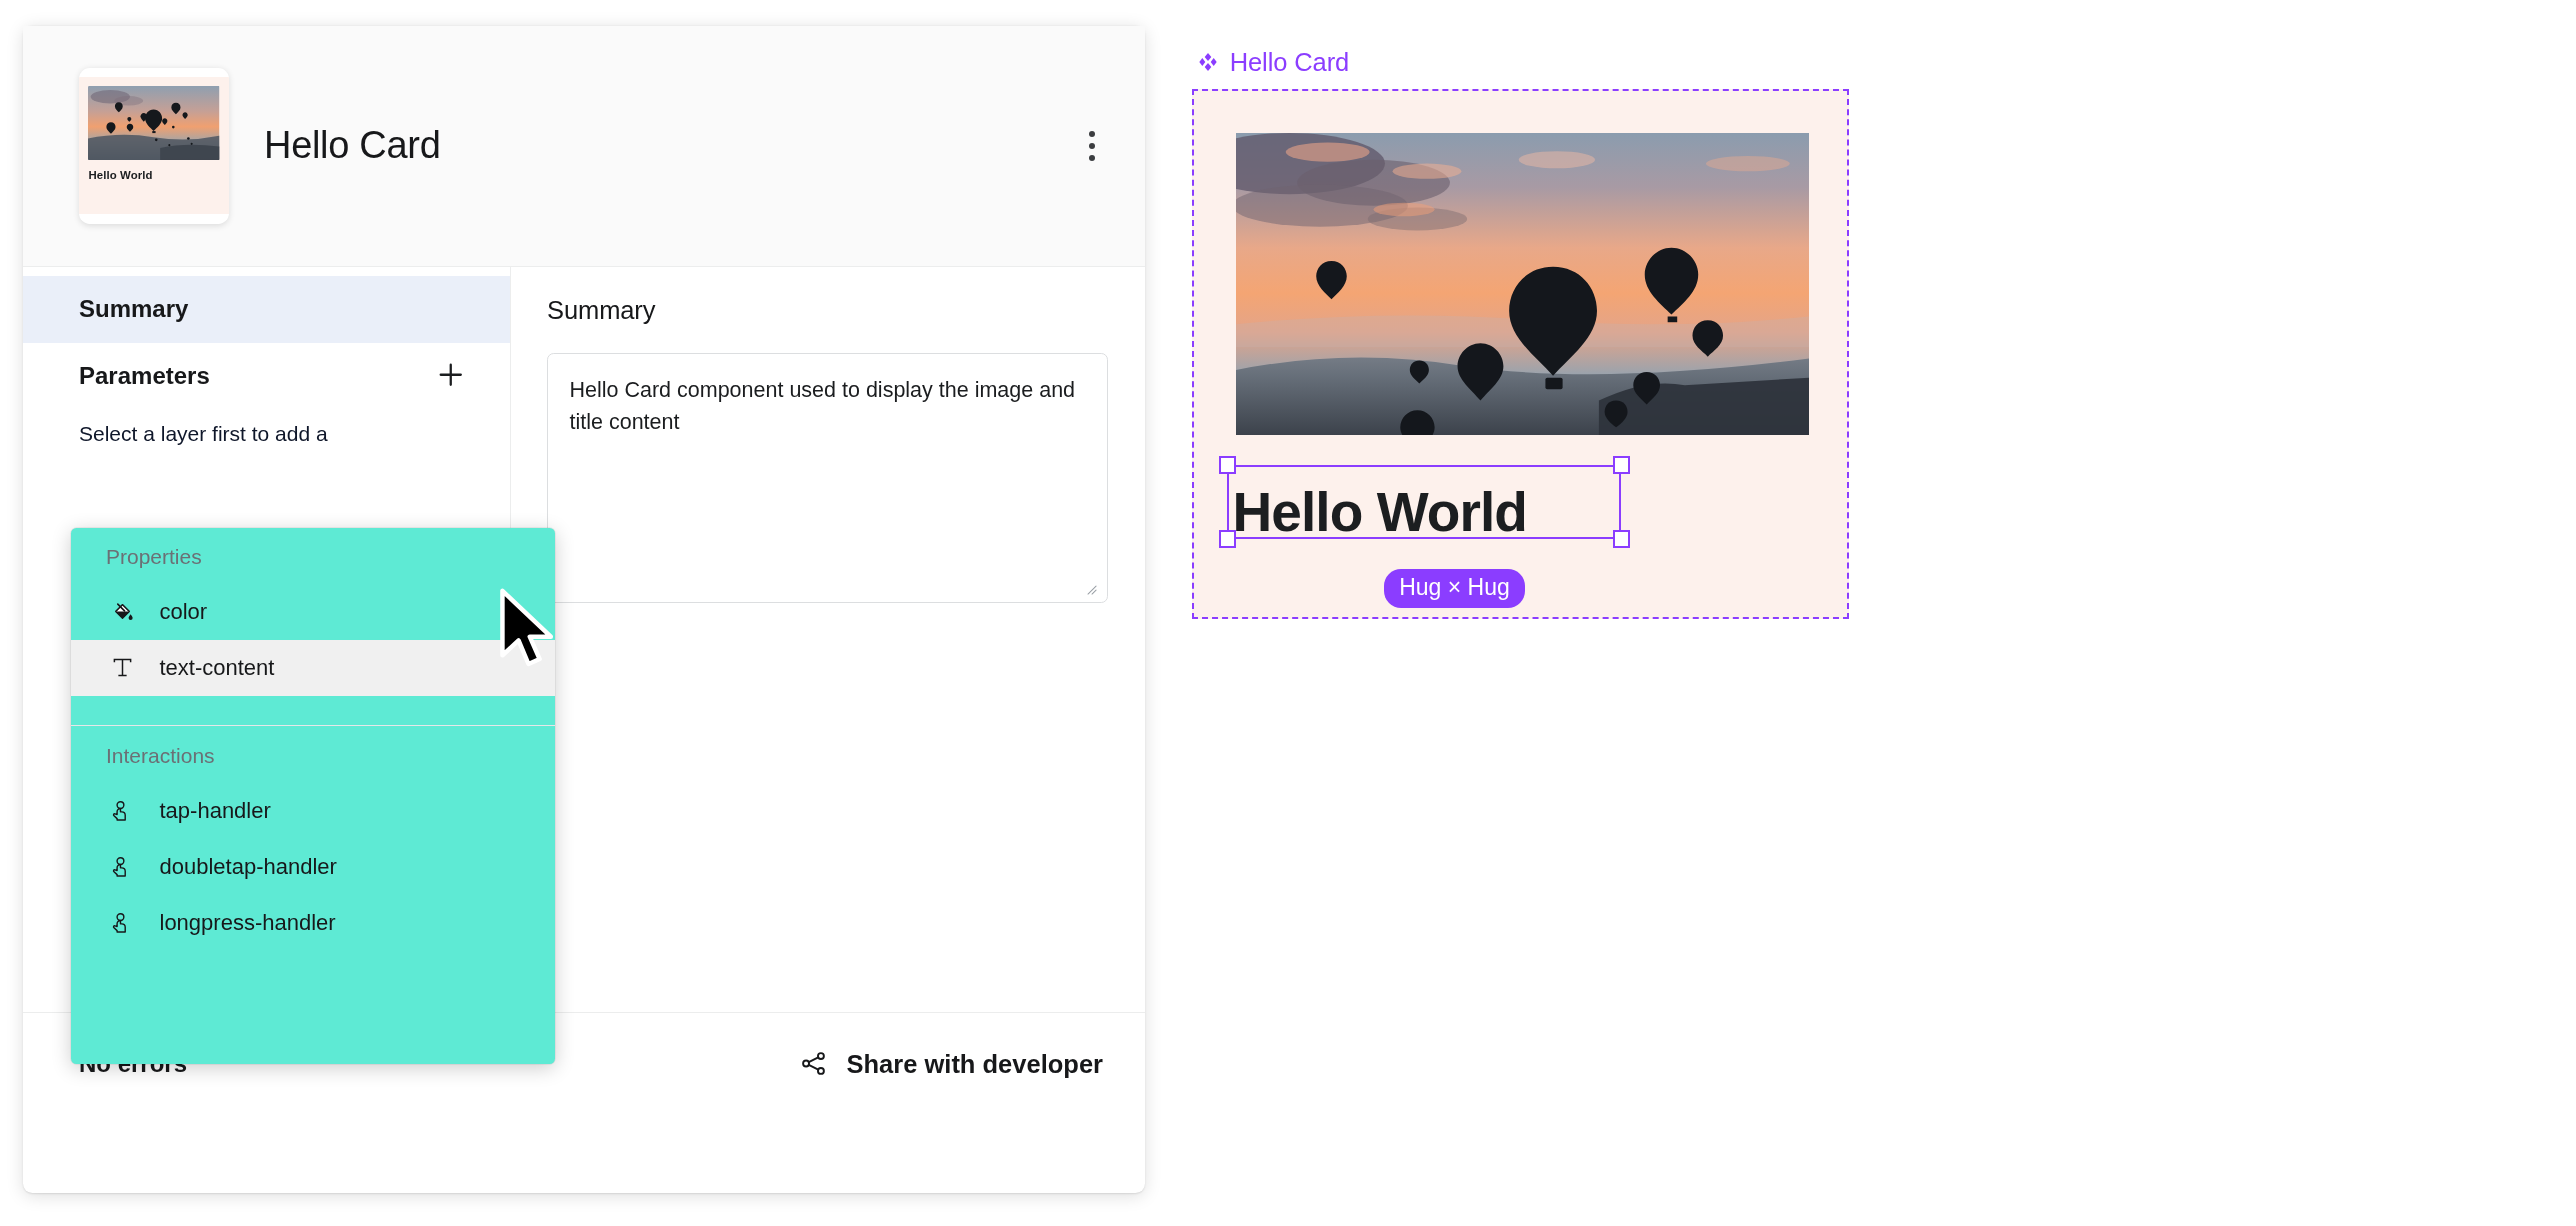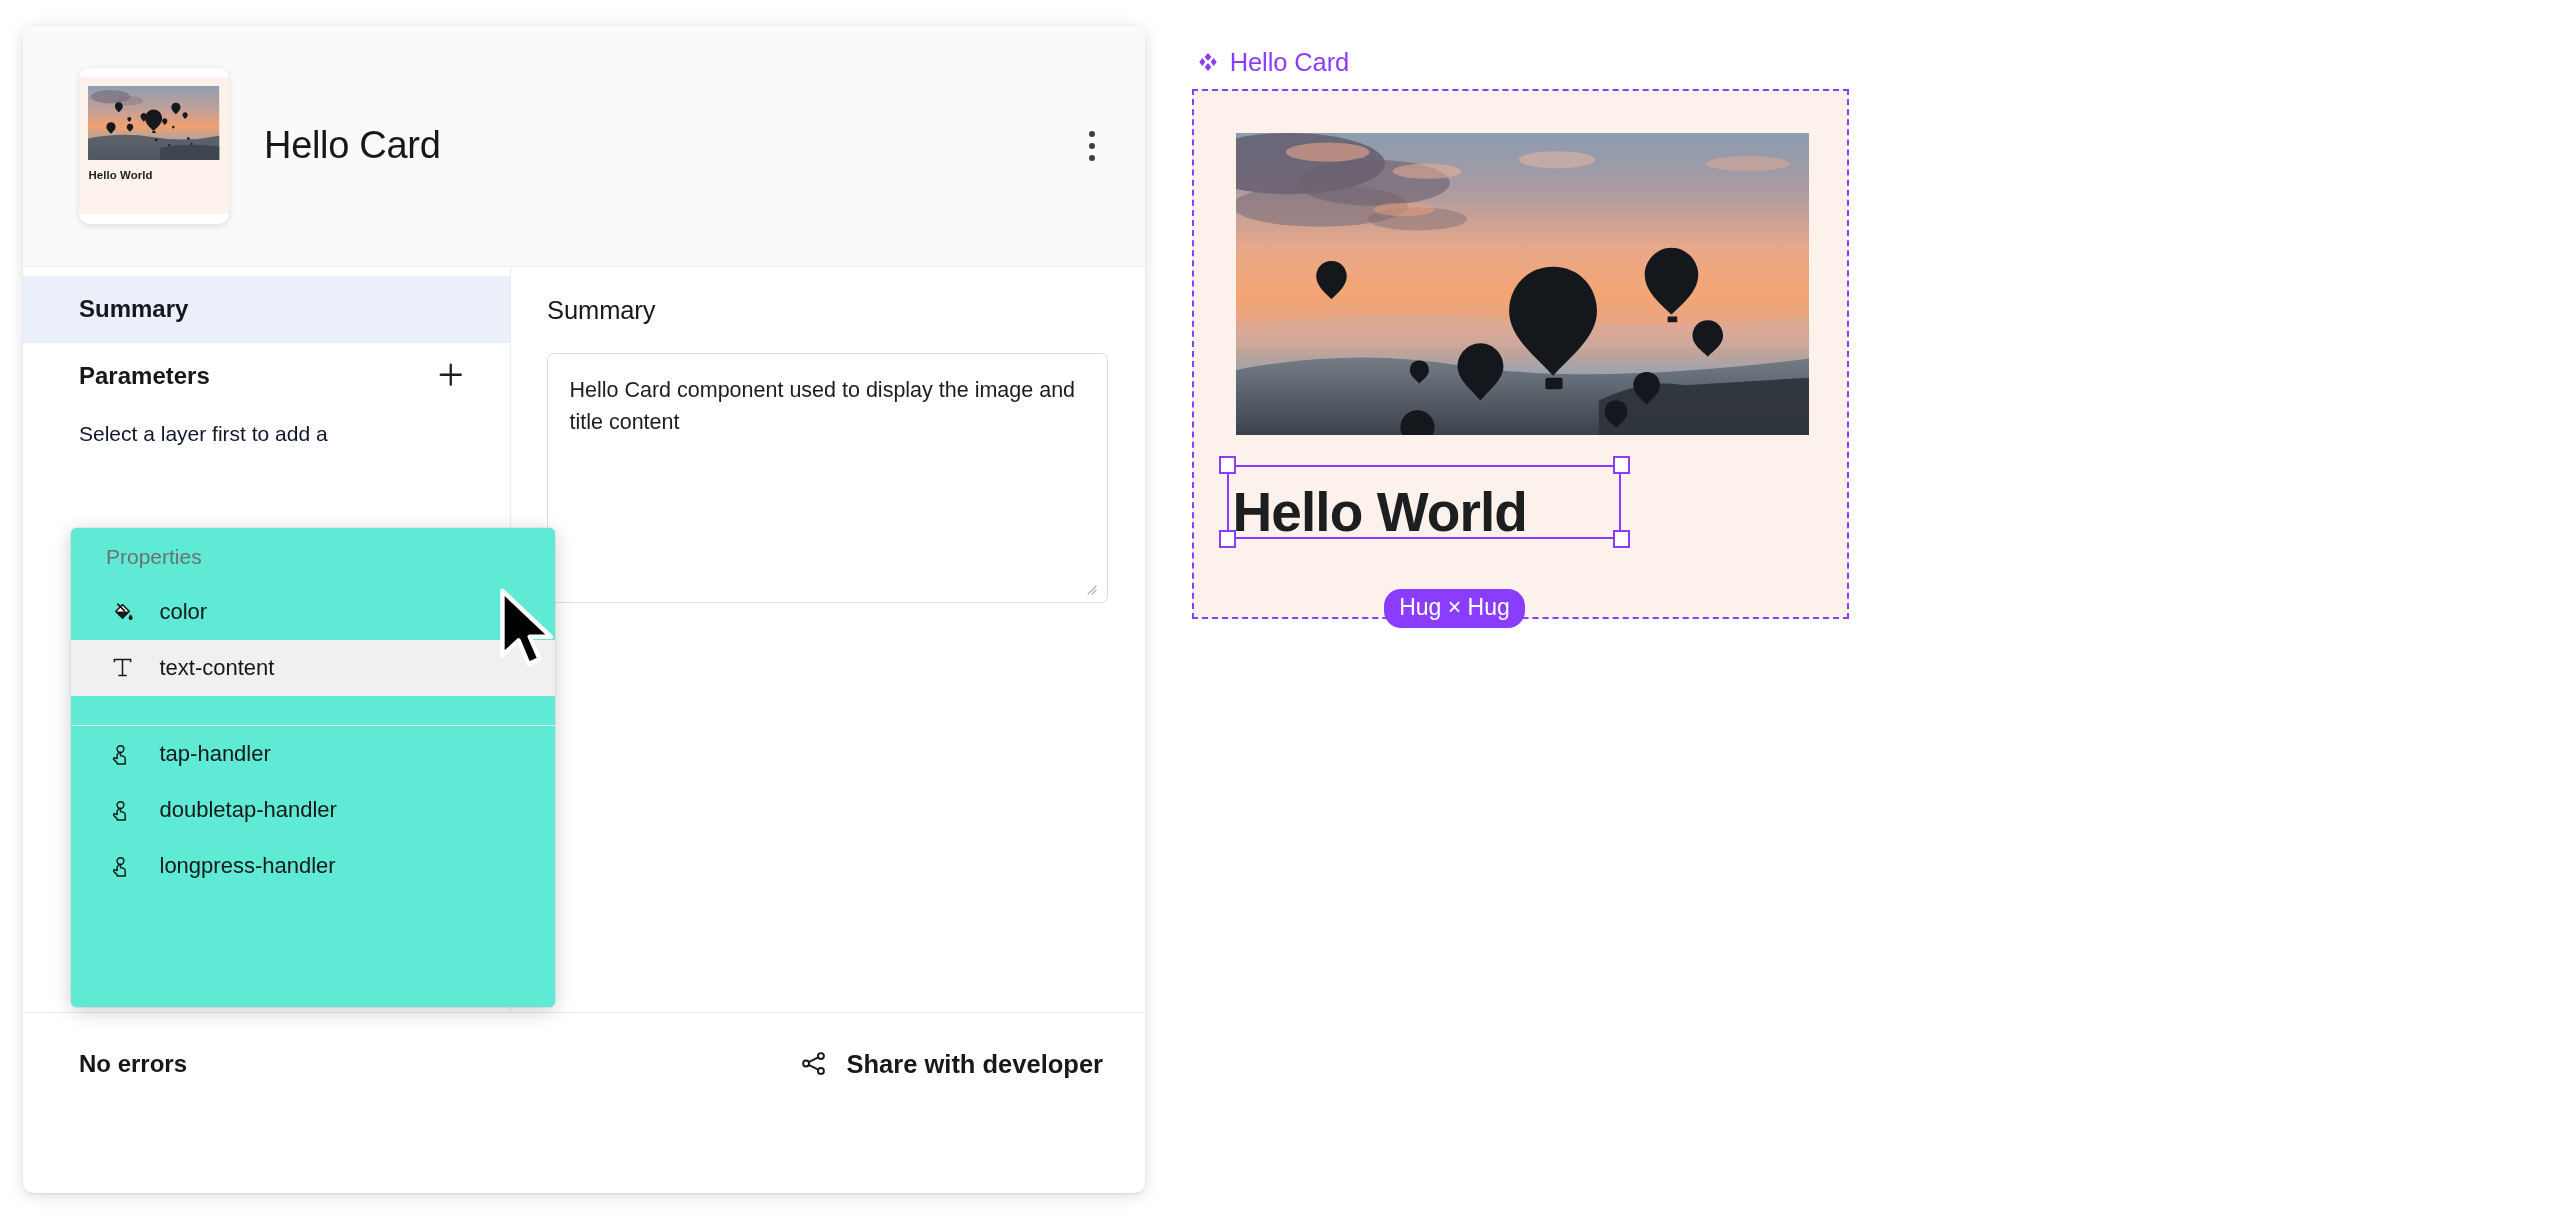--- a/index.html
+++ b/index.html
@@ -373,21 +373,20 @@
     left: 190px;
     top: 478px;
     background: #8b3dff;
     color: #ffffff;
     font-size: 23px;
     font-weight: 500;
     padding: 5.4px 14.8px 7.4px 14.8px;
     border-radius: 17px;
     white-space: nowrap;
     line-height: 1.15;
-    margin-top: 20px;
   }
 </style>
 </head>
 <body>
 
 <div id="root">
 
   <div class="plugin-panel">
 
 
@@ -506,20 +505,21 @@
         <span class="dd-icon">
           <svg viewBox="0 0 34 34" width="23" height="23" aria-hidden="true">
             <path d="M5 8 L5 5 L29 5 L29 8 M17 5 L17 29 M12 29 L22 29" stroke="#17181a" stroke-width="2.2" fill="none" stroke-linecap="square"></path>
           </svg>
         </span>
         <span>text-content</span>
       </div>
 
       <div class="dd-divider"></div>
 
+      <div class="dd-group-label">Interactions</div>
 
       <div class="dd-item">
         <span class="dd-icon">
           <svg viewBox="0 0 34 34" width="23" height="23" aria-hidden="true">
             <circle cx="14" cy="9" r="5" fill="none" stroke="#17181a" stroke-width="2.1"></circle>
             <path d="M14 14 c-3 0 -5 2 -5 5 L9 23 L6 22 c-2 -0.6 -3 1.6 -1.6 2.8 L9 29 L9 31 L21 31 L21 24 c0 -3 -2 -5 -5 -5 L14 19 Z" fill="none" stroke="#17181a" stroke-width="2.1" stroke-linejoin="round"></path>
           </svg>
         </span>
         <span>tap-handler</span>
       </div>

